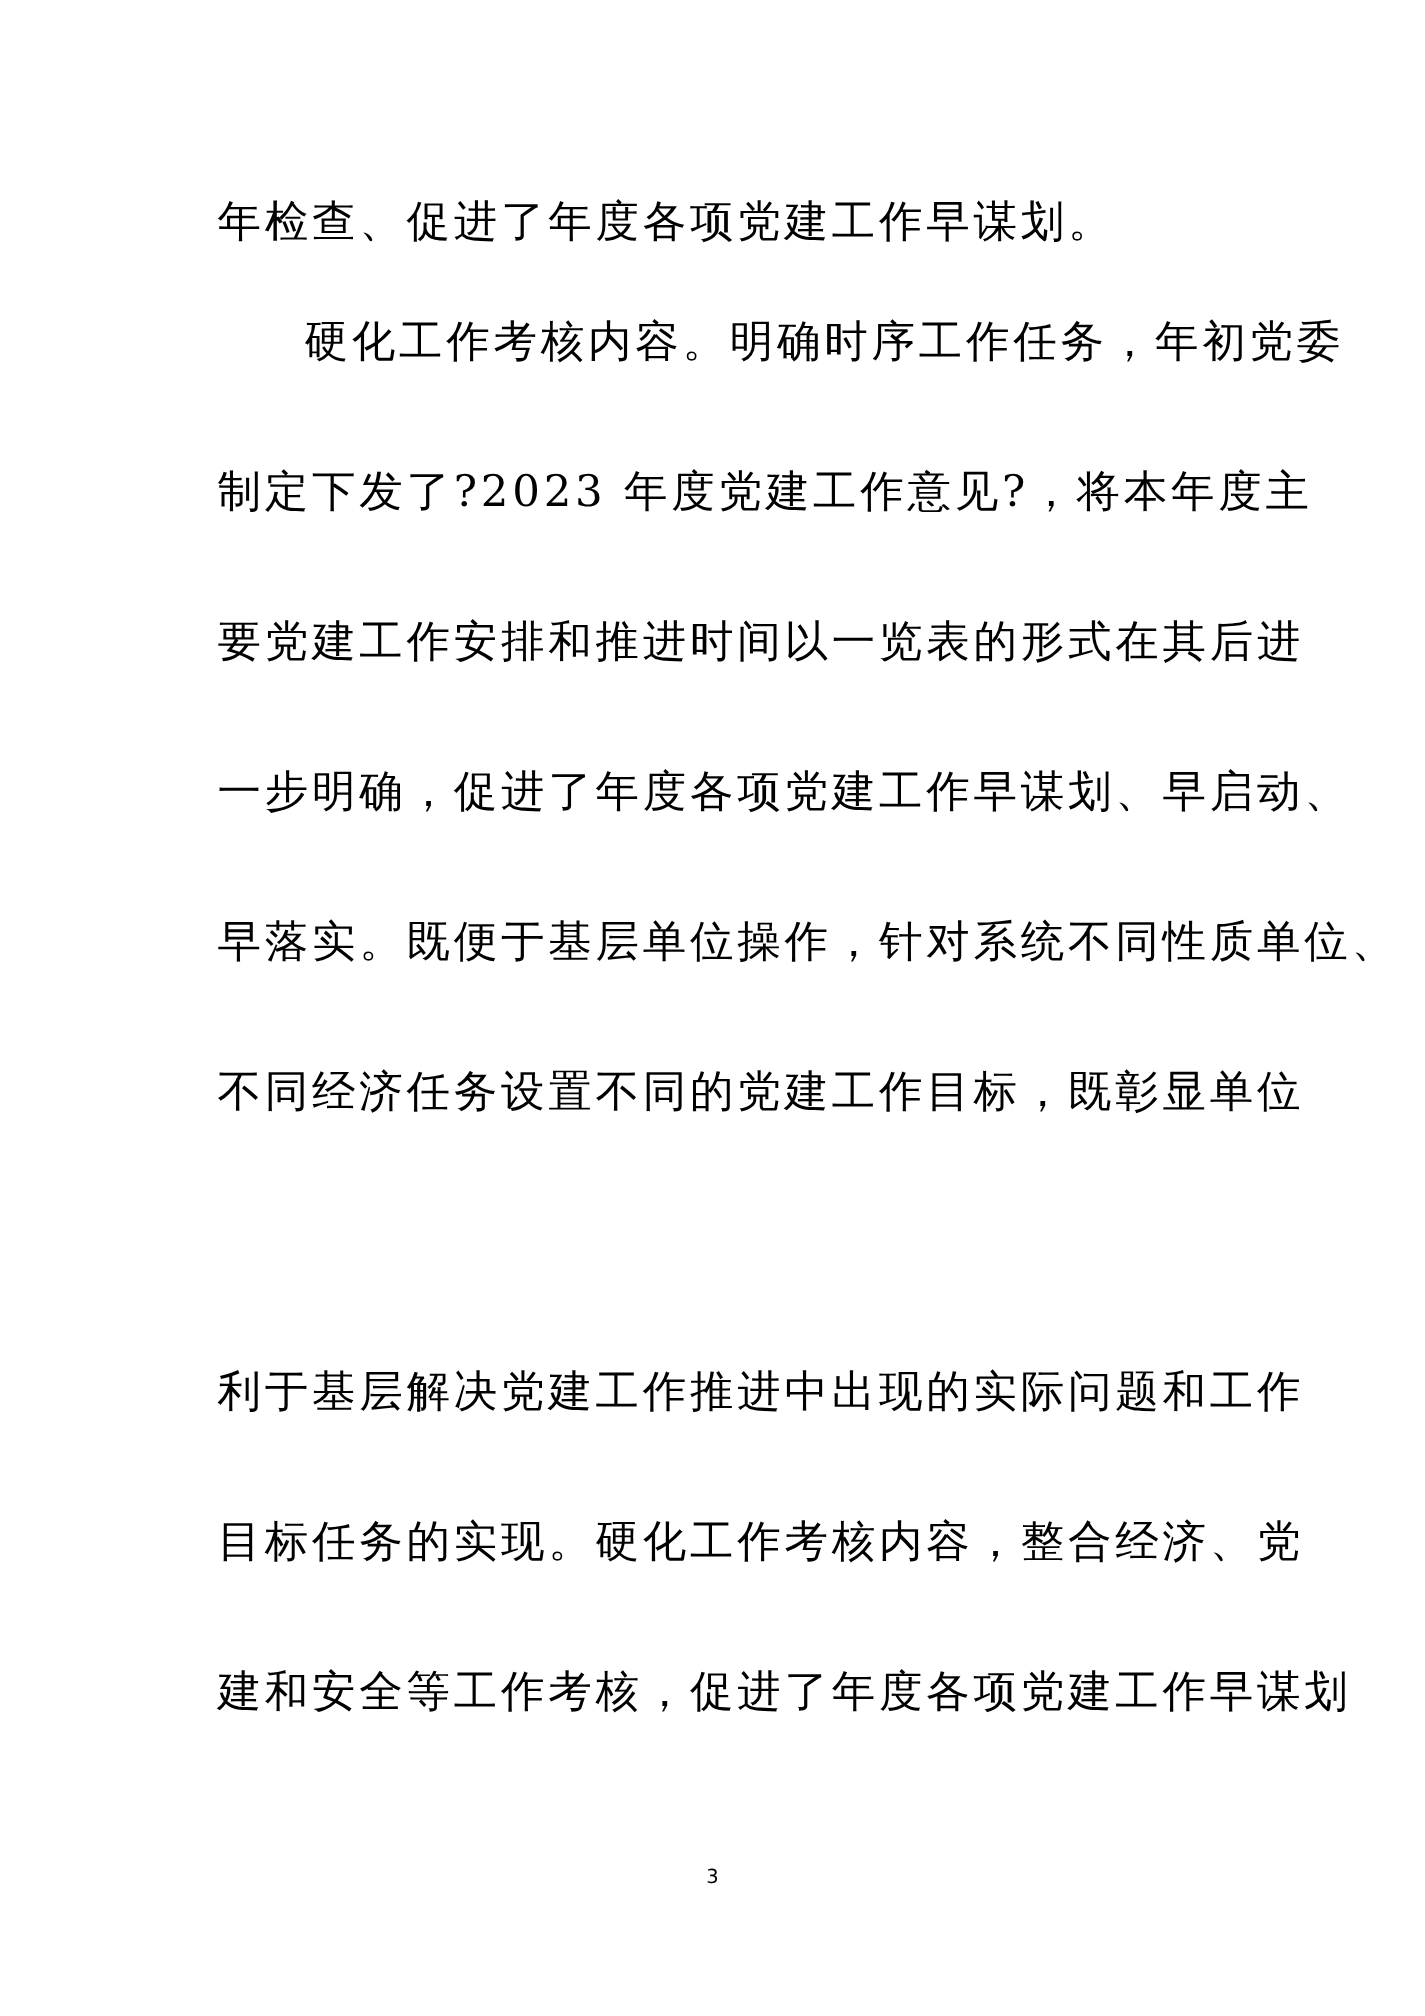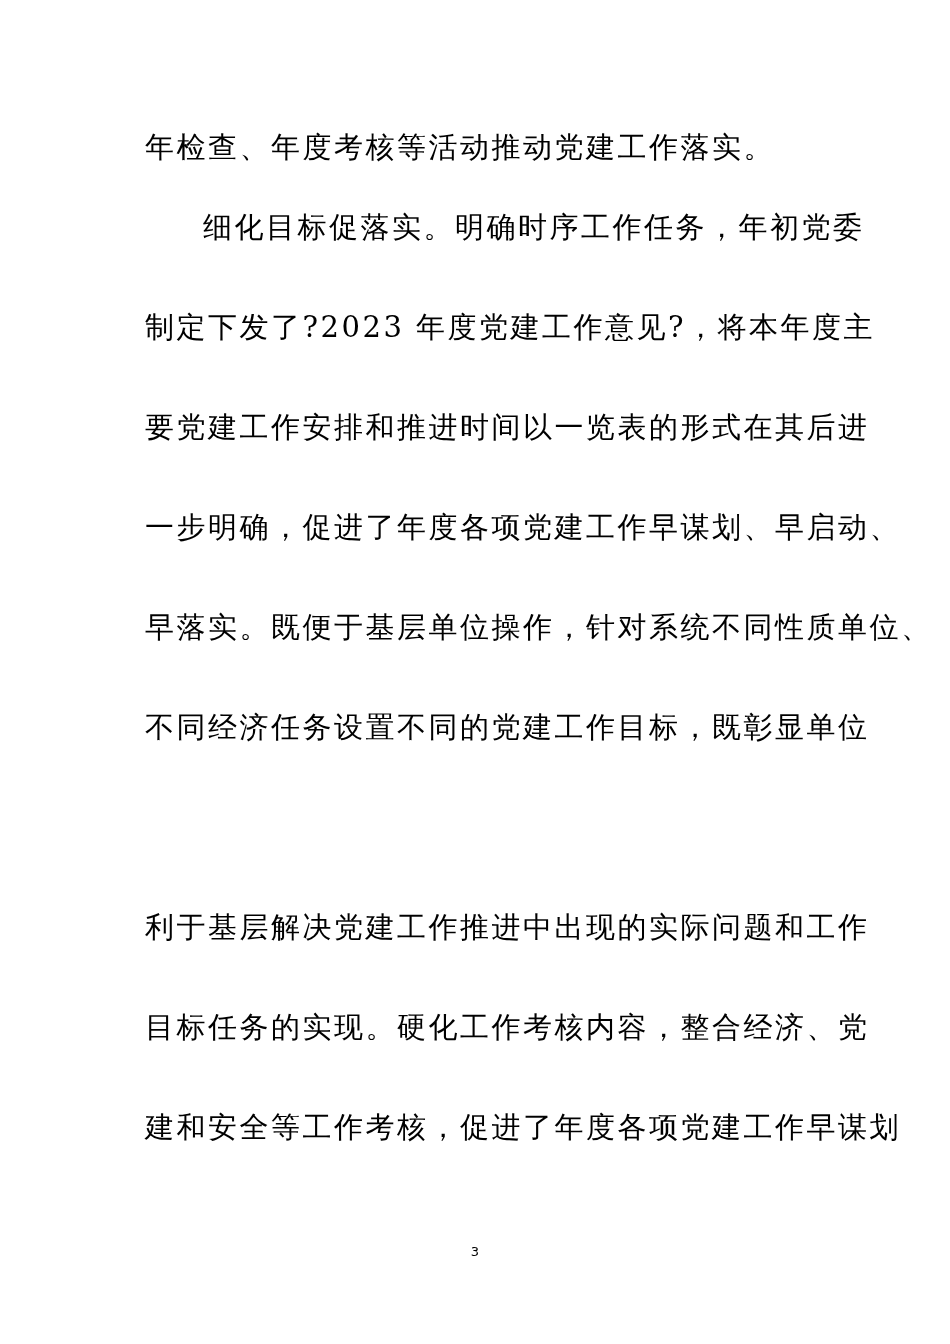--- a/index.html
+++ b/index.html
@@ -9,22 +9,22 @@
   .line { position: absolute; left: 145px; font-size: 29px; line-height: 40px;
           white-space: nowrap; letter-spacing: 2.5px; }
   .indent { left: 203px; }
   .page-num { position: absolute; top: 1244px; left: 0; width: 950px; text-align: center;
               font-family: "DejaVu Sans", sans-serif; font-size: 13px; color: #000; }
 </style>
 </head>
 <body>
 
 <div class="page">
-  <div class="line" style="top:127px">年检查、年度考核等活动推动党建工作落实。</div>
-  <div class="line indent" style="top:207px">细化目标促落实。明确时序工作任务，年初党委</div>
+  <div class="line" style="top:127px">年检查、促进了年度各项党建工作早谋划。</div>
+  <div class="line indent" style="top:207px">硬化工作考核内容。明确时序工作任务，年初党委</div>
   <div class="line" style="top:307px">制定下发了?2023 年度党建工作意见?，将本年度主</div>
   <div class="line" style="top:407px">要党建工作安排和推进时间以一览表的形式在其后进</div>
   <div class="line" style="top:507px">一步明确，促进了年度各项党建工作早谋划、早启动、</div>
   <div class="line" style="top:607px">早落实。既便于基层单位操作，针对系统不同性质单位、</div>
   <div class="line" style="top:707px">不同经济任务设置不同的党建工作目标，既彰显单位</div>
   <div class="line" style="top:907px">利于基层解决党建工作推进中出现的实际问题和工作</div>
   <div class="line" style="top:1007px">目标任务的实现。硬化工作考核内容，整合经济、党</div>
   <div class="line" style="top:1107px">建和安全等工作考核，促进了年度各项党建工作早谋划</div>
 
   <div class="page-num">3</div>

